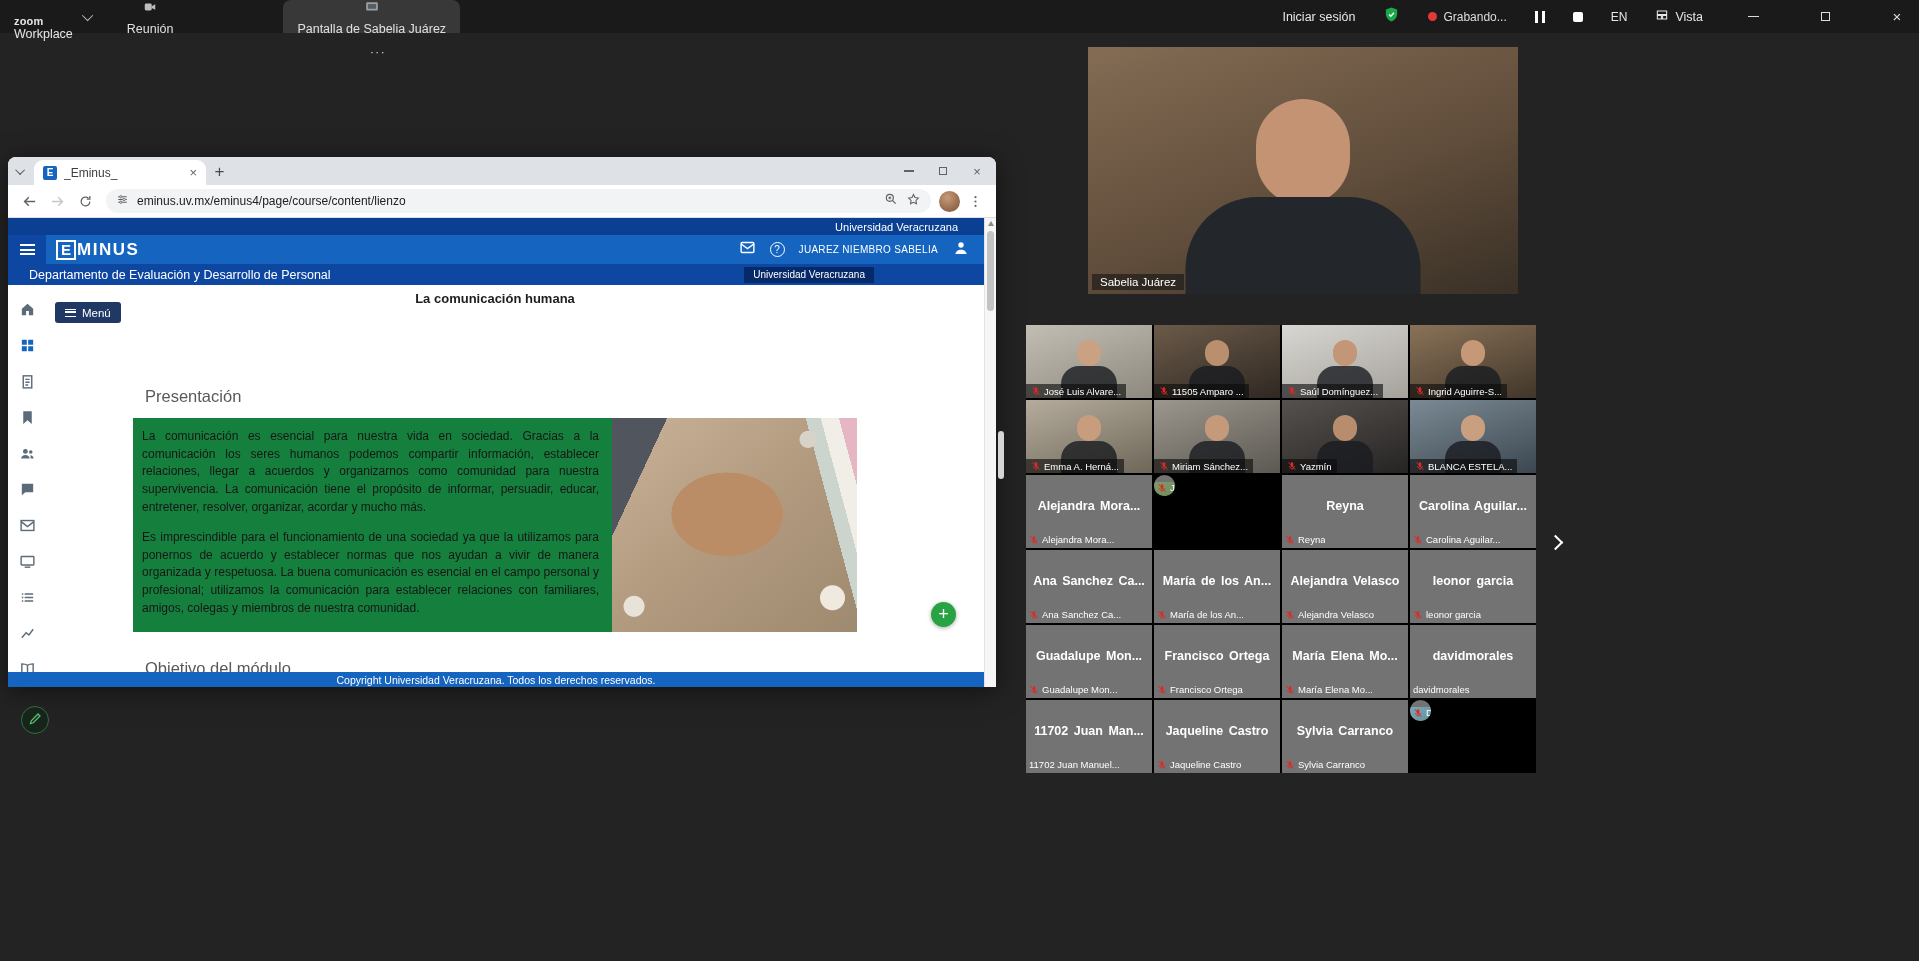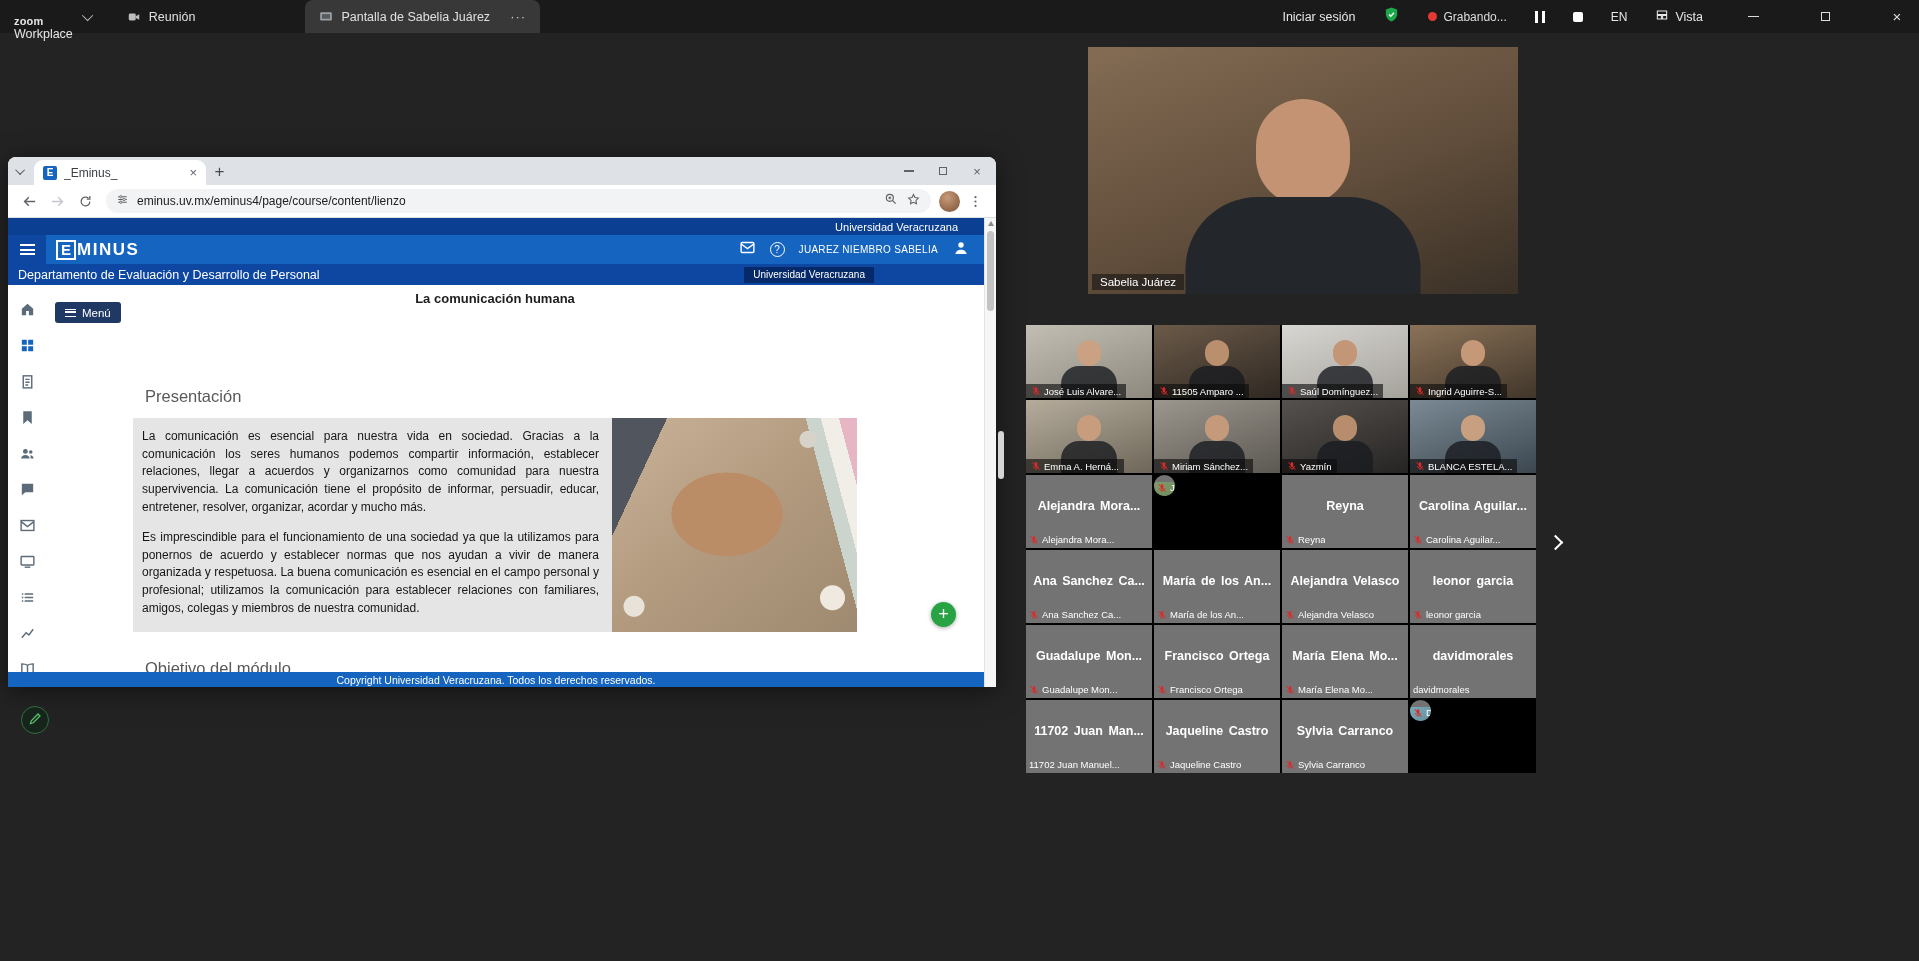--- a/index.html
+++ b/index.html
@@ -6,21 +6,21 @@
   html,body { background:#111; }
   body { font-family:"Liberation Sans","DejaVu Sans",sans-serif; }
   .screen { position:relative; width:1919px; height:961px; background:#232323; overflow:hidden; }
 
   
   .topbar { position:absolute; top:0; left:0; right:0; height:33px; background:#1a1a1a; display:flex; align-items:center; color:#e6e6e6; }
   .brand { margin-left:14px; line-height:1.05; cursor:default;margin-top:24px; }
   .brand-zoom { font-size:11px; font-weight:bold; letter-spacing:.2px; }
   .brand-wp { font-size:12.5px; }
   .chev-down { width:8px; height:8px; border-left:1.6px solid #bdbdbd; border-bottom:1.6px solid #bdbdbd; transform:rotate(-45deg) translateY(-2px); margin:0 10px 0 12px; }
-  .ztab { display:flex; align-items:center; gap:8px; height:33px; padding:0 14px; font-size:12.5px; color:#e0e0e0; cursor:pointer; }
+  .ztab { display:flex; align-items:center; gap:8px; height:33px; padding:0 14px; font-size:12.5px; color:#e0e0e0; cursor:pointer;flex-direction:column; }
   .ztab.first { margin-left:10px; }
   .ztab.active { background:#383838; border-radius:8px 8px 0 0; margin-left:96px; }
   .zticon svg { display:block; }
   .tab-more { margin-left:12px; color:#cfcfcf; font-size:13px; letter-spacing:1px; }
   .top-right { margin-left:auto; display:flex; align-items:center; gap:28px; }
   .signin { font-size:12.5px; }
   .recording { display:flex; align-items:center; gap:6px; font-size:12px; color:#dddddd; }
   .rec-dot { width:9px; height:9px; border-radius:50%; background:#e53935; }
   .ctl { background:none; border:none; cursor:pointer; display:flex; align-items:center; justify-content:center; }
   .ico-pause { width:10px; height:12px; border-left:3px solid #fff; border-right:3px solid #fff; }
@@ -65,34 +65,34 @@
   .ham { width:15px; height:11px; border-top:2px solid #fff; border-bottom:2px solid #fff; position:relative; }
   .ham::after { content:""; position:absolute; left:0; top:2.5px; width:100%; height:2px; background:#fff; }
   .ham.small { width:11px; height:8px; border-top:1.6px solid #fff; border-bottom:1.6px solid #fff; }
   .ham.small::after { top:1.6px; height:1.6px; }
   .em-logo { margin-left:10px; display:flex; align-items:center; cursor:pointer; }
   .logo-e { border:2px solid #fff; font-weight:bold; font-size:15px; line-height:16px; padding:0 3px; margin-right:1px; }
   .logo-rest { font-size:17px; font-weight:bold; letter-spacing:1.5px; }
   .emh-right { margin-left:auto; display:flex; align-items:center; gap:14px; padding-right:14px; }
   .helpc { width:15px; height:15px; border:1.4px solid #fff; border-radius:50%; font-size:10px; display:flex; align-items:center; justify-content:center; cursor:pointer; }
   .em-user { font-size:10px; letter-spacing:.3px; }
-  .em-dept { height:21px; background:#0d47a1; color:#fff; display:flex; align-items:center; font-size:12.5px; padding-left:10px; position:relative; flex:none; }
+  .em-dept { height:21px; background:#0d47a1; color:#fff; display:flex; align-items:center; font-size:12.5px; padding-left:21px; position:relative; flex:none; }
   .dept-badge { position:absolute; right:110px; top:50%; transform:translateY(-50%); background:#062a69; font-size:10px; padding:2.5px 9px; }
   .em-body { flex:1; display:flex; min-height:0; }
   .rail { width:38px; flex:none; display:flex; flex-direction:column; align-items:center; padding-top:6px; background:#fff; }
   .rail-icon { width:38px; height:36px; display:flex; align-items:center; justify-content:center; color:#5c6b7a; cursor:pointer; }
   .rail-icon.active { color:#1565c0; }
   .rail-icon svg { width:17px; height:17px; }
   .em-content { flex:1; position:relative; min-width:0; }
   .menu-btn { position:absolute; left:9px; top:17px; height:21px; background:#1f3864; color:#fff; border:none; border-radius:3px; display:flex; align-items:center; gap:6px; padding:0 10px; font-size:11.5px; cursor:pointer; }
   .page-heading { position:absolute; left:87px; top:6px; width:724px; text-align:center; font-size:13px; font-weight:bold; color:#1d1d1d; }
   .module-banner { position:absolute; left:87px; top:28px; width:724px; height:64px; background:#1f3864; color:#fff; display:flex; align-items:center; justify-content:center; font-size:27px; font-weight:bold; }
   .sec-heading { position:absolute; left:99px; top:102px; font-size:16.5px; color:#595959; }
   .sec-heading.obj { top:374px; }
-  .pres-box { position:absolute; left:87px; top:133px; width:724px; height:214px; background:#e5e5e5; display:flex; }
+  .pres-box { position:absolute; left:87px; top:133px; width:724px; height:214px; background:#15803d; display:flex; }
   .pres-text { flex:1; padding:10px 13px 8px 9px; font-size:12px; color:#161616; text-align:justify; line-height:1.47; min-width:0; }
   .pres-text p { margin:0 0 13px; }
   .pres-photo { width:245px; flex:none; background:
       radial-gradient(circle 12px at 90% 84%, #efe9df 0 12px, transparent 13px),
       radial-gradient(circle 10px at 9% 88%, #e8e2d8 0 10px, transparent 11px),
       radial-gradient(circle 8px at 80% 10%, #d8d3c8 0 8px, transparent 9px),
       radial-gradient(ellipse 56px 42px at 47% 45%, #bb8d66 0 99%, transparent 100%),
       linear-gradient(115deg, #51565e 0 16%, transparent 16%),
       linear-gradient(255deg, #e6b6c5 0 6%, #f1eee8 6% 12%, #cbd4cd 12% 17%, transparent 17%),
       linear-gradient(140deg, #c9b298 0%, #b29a7f 50%, #9e8a70 100%); }

